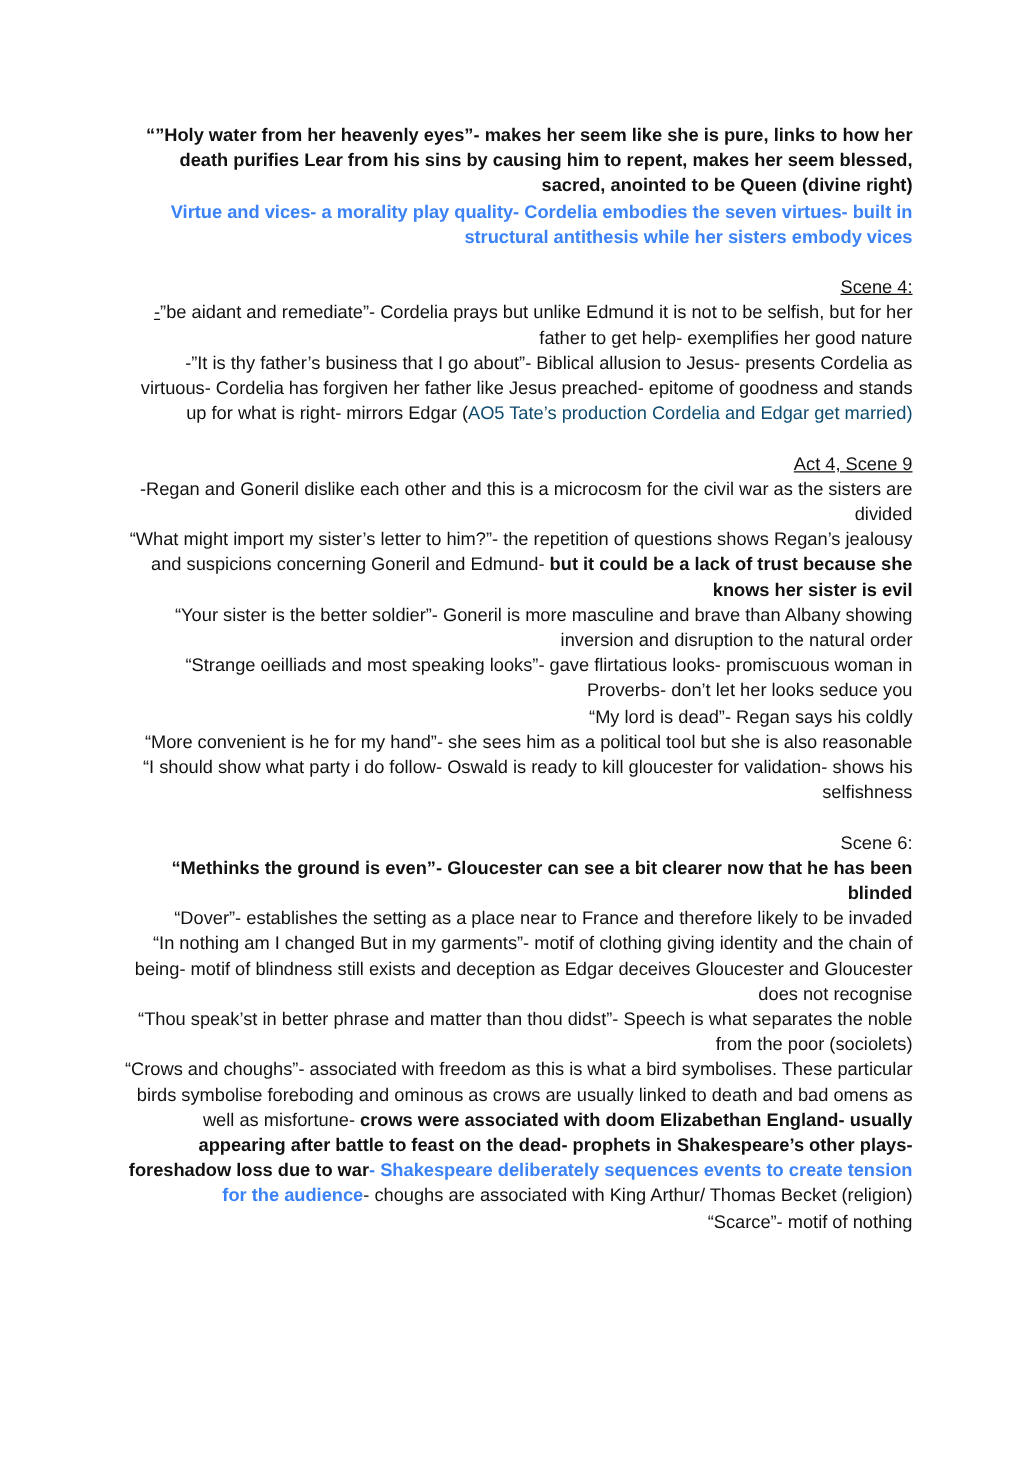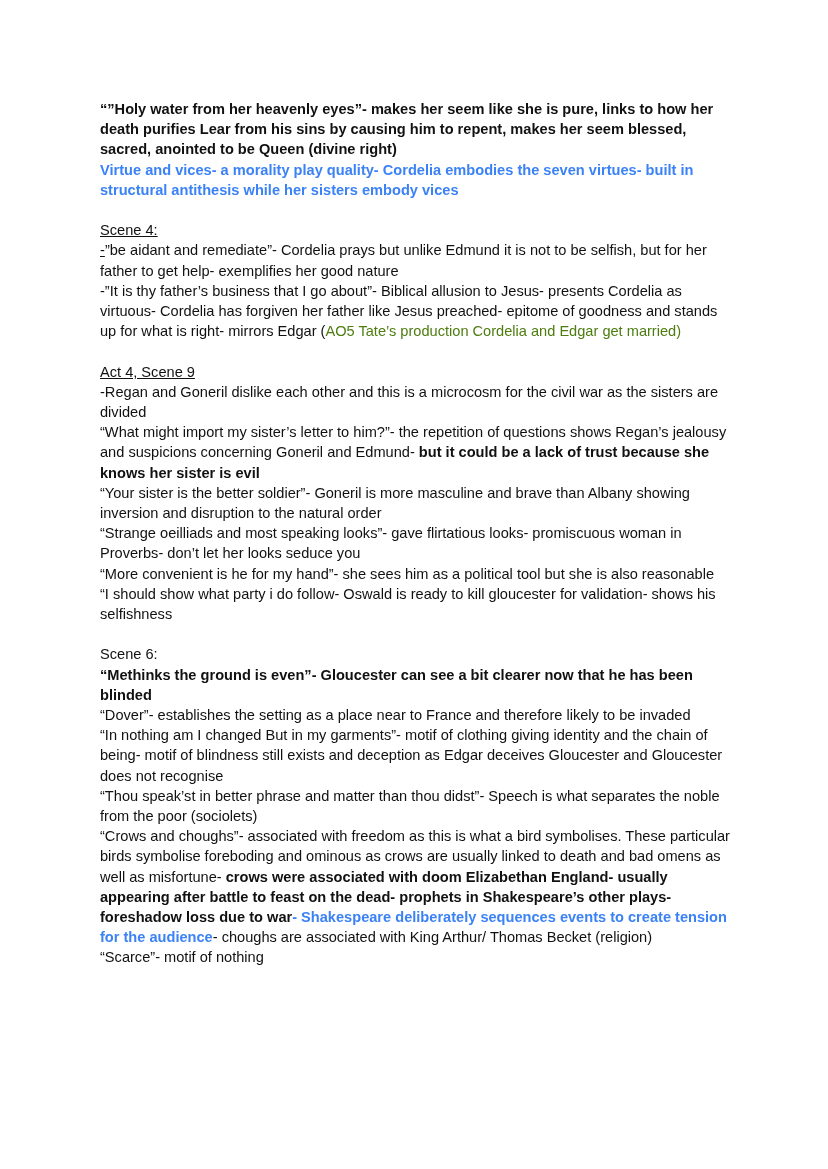--- a/index.html
+++ b/index.html
@@ -16,25 +16,25 @@
     .page {
       position: absolute;
       left: 100px;
       top: 99px;
       width: 630px;
       font-family: "Liberation Sans", sans-serif;
       font-size: 14.6px;
       line-height: 20.2px;
       color: #111111;
     }
-    .para { margin: 0; padding: 0; }
+    .para { margin: 0; padding: 0; text-align: right; }
     .blank { height: 20.2px; }
     .b { font-weight: bold; }
     .orange { color: #3b82f6; font-weight: bold; }
-    .red { color: #4d7c0f; }
+    .red { color: #0c4a6e; }
     .u { text-decoration: underline; }
   </style>
 </head>
 <body>
 
 <div class="page">
 
   <p class="para b">“”Holy water from her heavenly eyes”- makes her seem like she is pure, links to how her death purifies Lear from his sins by causing him to repent, makes her seem blessed, sacred, anointed to be Queen (divine right)</p>
   <p class="para orange">Virtue and vices- a morality play quality- Cordelia embodies the seven virtues- built in structural antithesis while her sisters embody vices</p>
 
@@ -44,20 +44,21 @@
   <p class="para"><span class="u">-</span><span>”be aidant and remediate”- Cordelia prays but unlike Edmund it is not to be selfish, but for her father to get help- exemplifies her good nature</span></p>
   <p class="para"><span>-”It is thy father’s business that I go about”- Biblical allusion to Jesus- presents Cordelia as virtuous- Cordelia has forgiven her father like Jesus preached- epitome of goodness and stands up for what is right- mirrors Edgar (</span><span class="red">AO5 Tate’s production Cordelia and Edgar get married)</span></p>
 
   <div class="blank"></div>
 
   <p class="para u">Act 4, Scene 9</p>
   <p class="para">-Regan and Goneril dislike each other and this is a microcosm for the civil war as the sisters are divided</p>
   <p class="para"><span>“What might import my sister’s letter to him?”- the repetition of questions shows Regan’s jealousy and suspicions concerning Goneril and Edmund- </span><span class="b">but it could be a lack of trust because she knows her sister is evil</span></p>
   <p class="para">“Your sister is the better soldier”- Goneril is more masculine and brave than Albany showing inversion and disruption to the natural order</p>
   <p class="para">“Strange oeilliads and most speaking looks”- gave flirtatious looks- promiscuous woman in Proverbs- don’t let her looks seduce you</p>
+  <p class="para">“My lord is dead”- Regan says his coldly</p>
   <p class="para">“More convenient is he for my hand”- she sees him as a political tool but she is also reasonable</p>
   <p class="para">“I should show what party i do follow- Oswald is ready to kill gloucester for validation- shows his selfishness</p>
 
   <div class="blank"></div>
 
   <p class="para">Scene 6:</p>
   <p class="para b">“Methinks the ground is even”- Gloucester can see a bit clearer now that he has been blinded</p>
   <p class="para">“Dover”- establishes the setting as a place near to France and therefore likely to be invaded</p>
   <p class="para">“In nothing am I changed But in my garments”- motif of clothing giving identity and the chain of being- motif of blindness still exists and deception as Edgar deceives Gloucester and Gloucester does not recognise</p>
   <p class="para">“Thou speak’st in better phrase and matter than thou didst”- Speech is what separates the noble from the poor (sociolets)</p>

